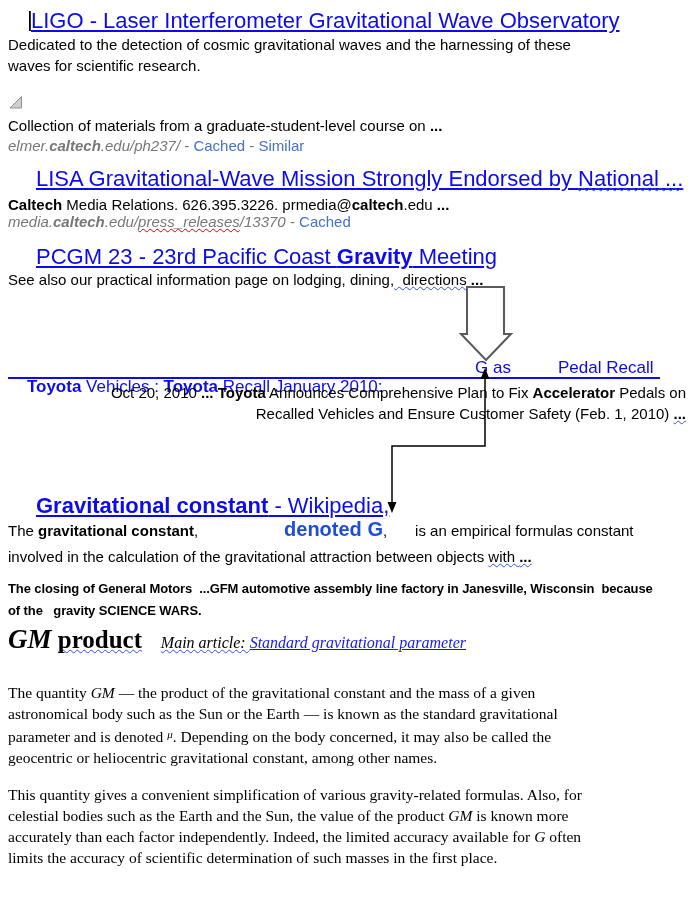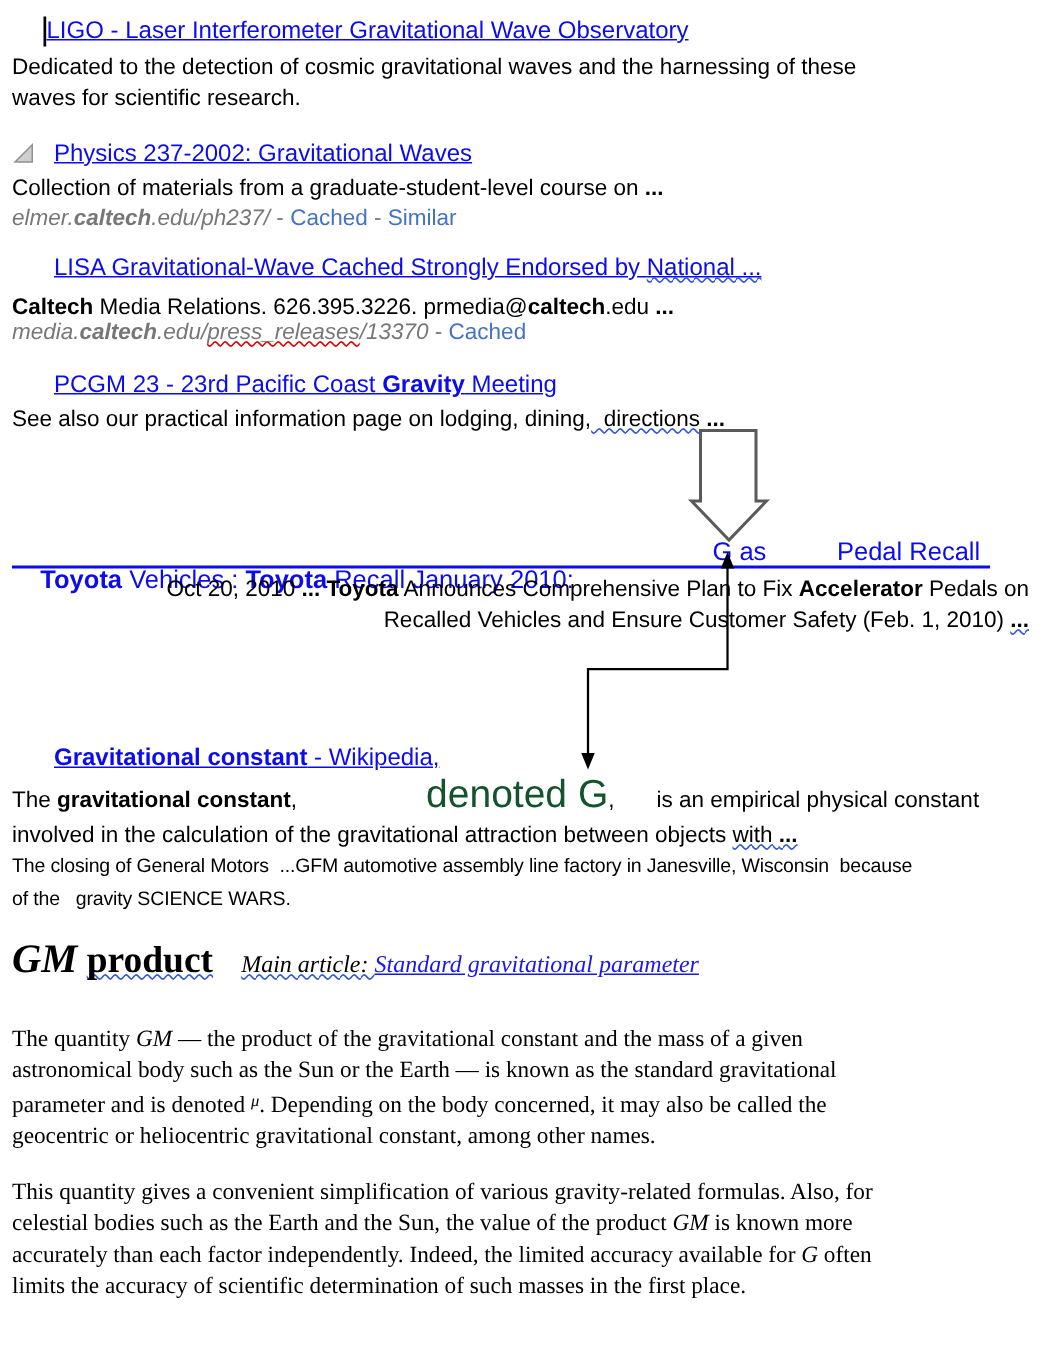--- a/index.html
+++ b/index.html
@@ -1,35 +1,35 @@
 <!DOCTYPE html>
 <html><head>
 <meta charset="utf-8">
 <style>
   html,body{margin:0;padding:0;background:#fff;}
   .page{position:relative;width:697px;height:908px;background:#ffffff;overflow:hidden;
         font-family:"Liberation Sans",sans-serif;color:#000;}
   .abs{position:absolute;}
   
-  .title{font-size:16px;line-height:20px;color:#0b0bee;text-decoration:underline;white-space:pre;cursor:pointer;}
+  .title{font-size:22px;line-height:20px;color:#0b0bee;text-decoration:underline;white-space:pre;cursor:pointer;}
   .title b{font-weight:bold;}
   .snip{font-size:15px;line-height:21px;color:#000;white-space:pre-wrap;width:678px;}
   .snip b{font-weight:bold;}
   .url{font-size:15px;line-height:20px;color:#777777;white-space:pre;}
   .url .it{font-style:italic;}
   .url b{font-weight:bold;}
   .clink{color:#4472c4;text-decoration:none;cursor:pointer;}
   .wavyb{text-decoration:underline;text-decoration-style:wavy;text-decoration-color:#2f55e0;text-decoration-thickness:1px;text-decoration-skip-ink:none;}
   .wavyr{text-decoration:underline;text-decoration-style:wavy;text-decoration-color:#e00000;text-decoration-thickness:1px;text-decoration-skip-ink:none;}
   
   .toyota-line{left:8px;top:358px;width:652px;height:19px;border-bottom:2px solid #0b0bee;
                font-size:17px;line-height:19px;color:#0b0bee;white-space:pre;}
   .toyota-line span{text-decoration:none;}
   
-  .bigG{font-size:26px;font-weight:normal;color:#14532d;}
+  .bigG{font-size:20px;font-weight:bold;color:#1d4ed8;}
   .sp1{display:inline-block;width:86px;}
   .sp2{display:inline-block;width:28px;}
   .closing{font-size:13px;line-height:22px;white-space:pre-wrap;width:685px;letter-spacing:-0.1px;}
   .gm-h{font-family:"Liberation Serif",serif;font-size:25px;font-weight:bold;line-height:34px;white-space:pre;}
   .gm-h .gmi{font-style:italic;font-size:27px;}
   .mainart{font-family:"Liberation Serif",serif;font-size:16px;font-style:italic;font-weight:normal;margin-top:40px;}
   .mainlink{color:#1717ee;text-decoration:underline;cursor:pointer;}
   .para{font-family:"Liberation Serif",serif;font-size:15.5px;line-height:21px;white-space:pre-wrap;width:660px;}
   .para i{font-style:italic;}
   .para sup{font-size:11px;vertical-align:4px;font-style:italic;}
@@ -38,44 +38,43 @@
 </style>
 </head>
 <body>
 
 <div class="page">
 
   <div class="abs title" style="left:31px;top:11px;">LIGO - Laser Interferometer Gravitational Wave Observatory</div>
   <div class="abs snip" style="left:8px;top:34px;">Dedicated to the detection of cosmic gravitational waves and the harnessing of these
 waves for scientific research.</div>
 
-  <div class="abs title" style="left:36px;top:93px;">Physics 237-2002: Gravitational Waves</div>
   <div class="abs snip" style="left:8px;top:115px;"><span>Collection of materials from a graduate-student-level course on </span><b>...</b></div>
   <div class="abs url" style="left:8px;top:136px;"><span class="it"><span>elmer.</span><b>caltech</b><span>.edu/ph237/</span></span><span> - </span><span class="clink">Cached</span><span> - </span><span class="clink">Similar</span></div>
 
-  <div class="abs title" style="left:36px;top:169px;"><span>LISA Gravitational-Wave Cached Strongly Endorsed by </span><span class="wavyb">National ...</span></div>
+  <div class="abs title" style="left:36px;top:169px;"><span>LISA Gravitational-Wave Mission Strongly Endorsed by </span><span class="wavyb">National ...</span></div>
   <div class="abs snip" style="left:8px;top:194px;"><b>Caltech</b><span> Media Relations. 626.395.3226. prmedia@</span><b>caltech</b><span>.edu </span><b>...</b></div>
   <div class="abs url" style="left:8px;top:212px;"><span class="it"><span>media.</span><b>caltech</b><span>.edu/</span><span class="wavyr">press_releases</span><span>/13370</span></span><span> - </span><span class="clink">Cached</span></div>
 
   <div class="abs title" style="left:36px;top:247px;"><span>PCGM 23 - 23rd Pacific Coast </span><b>Gravity</b><span> Meeting</span></div>
   <div class="abs snip" style="left:8px;top:269px;"><span>See also our practical information page on lodging, dining,</span><span class="wavyb">  directions</span><span> </span><b>...</b></div>
 
   <div class="abs toyota-line">
     <span><b>Toyota</b><span> </span><span class="wavyb">Vehicles :</span><span> </span><b>Toyota</b><span> Recall January 2010:</span></span>
     <span class="abs" style="left:467px;top:0;">G as</span>
     <span class="abs" style="left:550px;top:0;">Pedal Recall</span>
   </div>
   <div class="abs snip" style="left:8px;top:382px;text-align:right;"><span>Oct 20, 2010 </span><b>...</b><span> </span><b>Toyota</b><span> Announces Comprehensive Plan to Fix </span><b>Accelerator</b><span> Pedals on</span>
 <span>Recalled Vehicles and Ensure Customer Safety (Feb. 1, 2010) </span><b class="wavyb">...</b></div>
 
   <div class="abs title" style="left:36px;top:496px;"><b>Gravitational constant</b><span> - Wikipedia,</span></div>
-  <div class="abs snip" style="left:8px;top:519px;white-space:normal;"><span>The </span><b>gravitational constant</b><span>,</span><span class="sp1"></span><span class="bigG">denoted G</span><span>,</span><span class="sp2"></span><span>is an empirical physical constant</span></div>
+  <div class="abs snip" style="left:8px;top:519px;white-space:normal;"><span>The </span><b>gravitational constant</b><span>,</span><span class="sp1"></span><span class="bigG">denoted G</span><span>,</span><span class="sp2"></span><span>is an empirical formulas constant</span></div>
   <div class="abs snip" style="left:8px;top:546px;"><span>involved in the calculation of the gravitational attraction between objects </span><span class="wavyb"><span>with </span><b>...</b></span></div>
 
-  <div class="abs closing" style="left:8px;top:566px;">The closing of General Motors  ...GFM automotive assembly line factory in Janesville, Wisconsin  because
+  <div class="abs closing" style="left:8px;top:578px;font-weight:bold;">The closing of General Motors  ...GFM automotive assembly line factory in Janesville, Wisconsin  because
 of the   gravity SCIENCE WARS.</div>
 
   <div class="abs gm-h" style="left:8px;top:622px;"><span class="gmi">GM</span><span> </span><span class="wavyb">product</span><span>   </span><span class="mainart"><span class="wavyb">Main article: </span><span class="mainlink">Standard gravitational parameter</span></span></div>
 
   <div class="abs para" style="left:8px;top:682px;"><span>The quantity </span><i>GM</i><span> — the product of the gravitational constant and the mass of a given</span>
 <span>astronomical body such as the Sun or the Earth — is known as the standard gravitational</span>
 <span>parameter and is denoted </span><sup>μ</sup><span>. Depending on the body concerned, it may also be called the</span>
 <span>geocentric or heliocentric gravitational constant, among other names.</span></div>
 
   <div class="abs para" style="left:8px;top:784px;"><span>This quantity gives a convenient simplification of various gravity-related formulas. Also, for</span>

